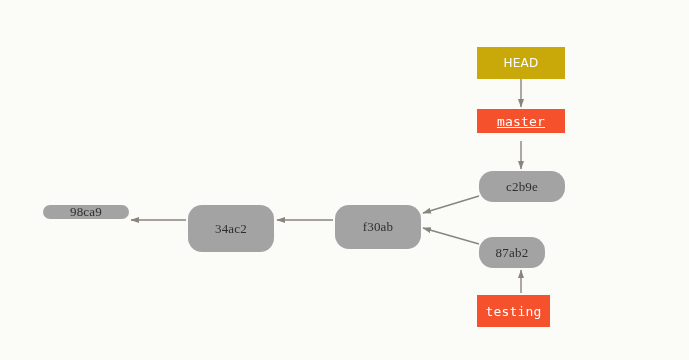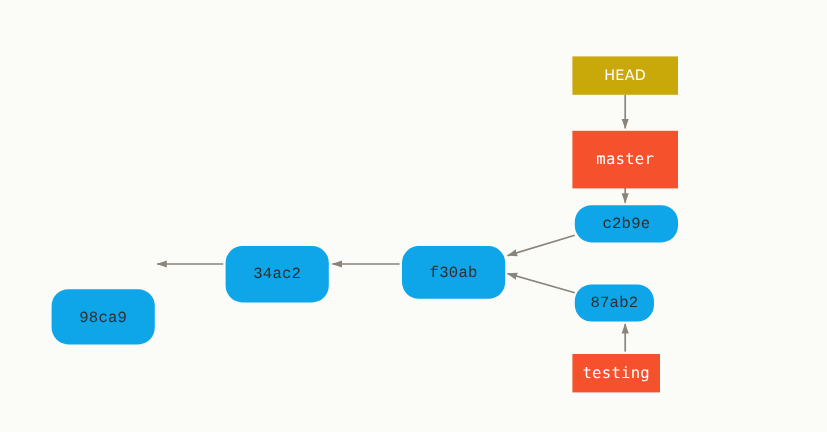--- a/index.html
+++ b/index.html
@@ -31,23 +31,23 @@
     box-sizing: border-box;
     display: flex;
     align-items: center;
     justify-content: center;
     font-size: 13px;
     letter-spacing: 0.2px;
     white-space: nowrap;
     user-select: none;
   }
   .node-commit {
-    background: #0ea5e9;
+    background: #a3a3a3;
     color: #2f2f2f;
-    font-family: Liberation Mono, monospace;
+    font-family: Liberation Serif, serif;
     border-radius: 14px;
   }
   .node-branch {
     background: #f4512c;
     color: #ffffff;
     font-family: "DejaVu Sans Mono", "Liberation Mono", monospace;
   }
   .node-head {
     background: #c9a80a;
     color: #ffffff;
@@ -74,37 +74,37 @@
         <line x1="186" y1="220" x2="131" y2="220" marker-end="url(#arrowhead)"></line>
         <line x1="479" y1="244" x2="423" y2="228" marker-end="url(#arrowhead)"></line>
         <line x1="521" y1="293" x2="521" y2="270" marker-end="url(#arrowhead)"></line>
       </g>
   </svg>
 
   <div class="node node-head" id="node-head" style="left: 477px; top: 47px; width: 88px; height: 32px;">
     <span>HEAD</span>
   </div>
 
-  <div class="node node-branch" id="node-master" style="left: 477px; top: 109px; width: 88px; height: 48px;">
+  <div class="node node-branch" id="node-master" style="left: 477px; top: 109px; width: 88px; height: 24px; text-decoration: underline;">
     <span>master</span>
   </div>
 
   <div class="node node-commit" id="node-c2b9e" style="left: 479px; top: 171px; width: 86px; height: 31px;">
     <span>c2b9e</span>
   </div>
 
   <div class="node node-commit" id="node-f30ab" style="left: 335px; top: 205px; width: 86px; height: 44px;">
     <span>f30ab</span>
   </div>
 
   <div class="node node-commit" id="node-34ac2" style="left: 188px; top: 205px; width: 86px; height: 47px;">
     <span>34ac2</span>
   </div>
 
-  <div class="node node-commit" id="node-98ca9" style="left: 43px; top: 205px; width: 86px; height: 46px; margin-top: 36px;">
+  <div class="node node-commit" id="node-98ca9" style="left: 43px; top: 205px; width: 86px; height: 14px;">
     <span>98ca9</span>
   </div>
 
   <div class="node node-commit" id="node-87ab2" style="left: 479px; top: 237px; width: 66px; height: 31px;">
     <span>87ab2</span>
   </div>
 
   <div class="node node-branch" id="node-testing" style="left: 477px; top: 295px; width: 73px; height: 32px;">
     <span>testing</span>
   </div>

